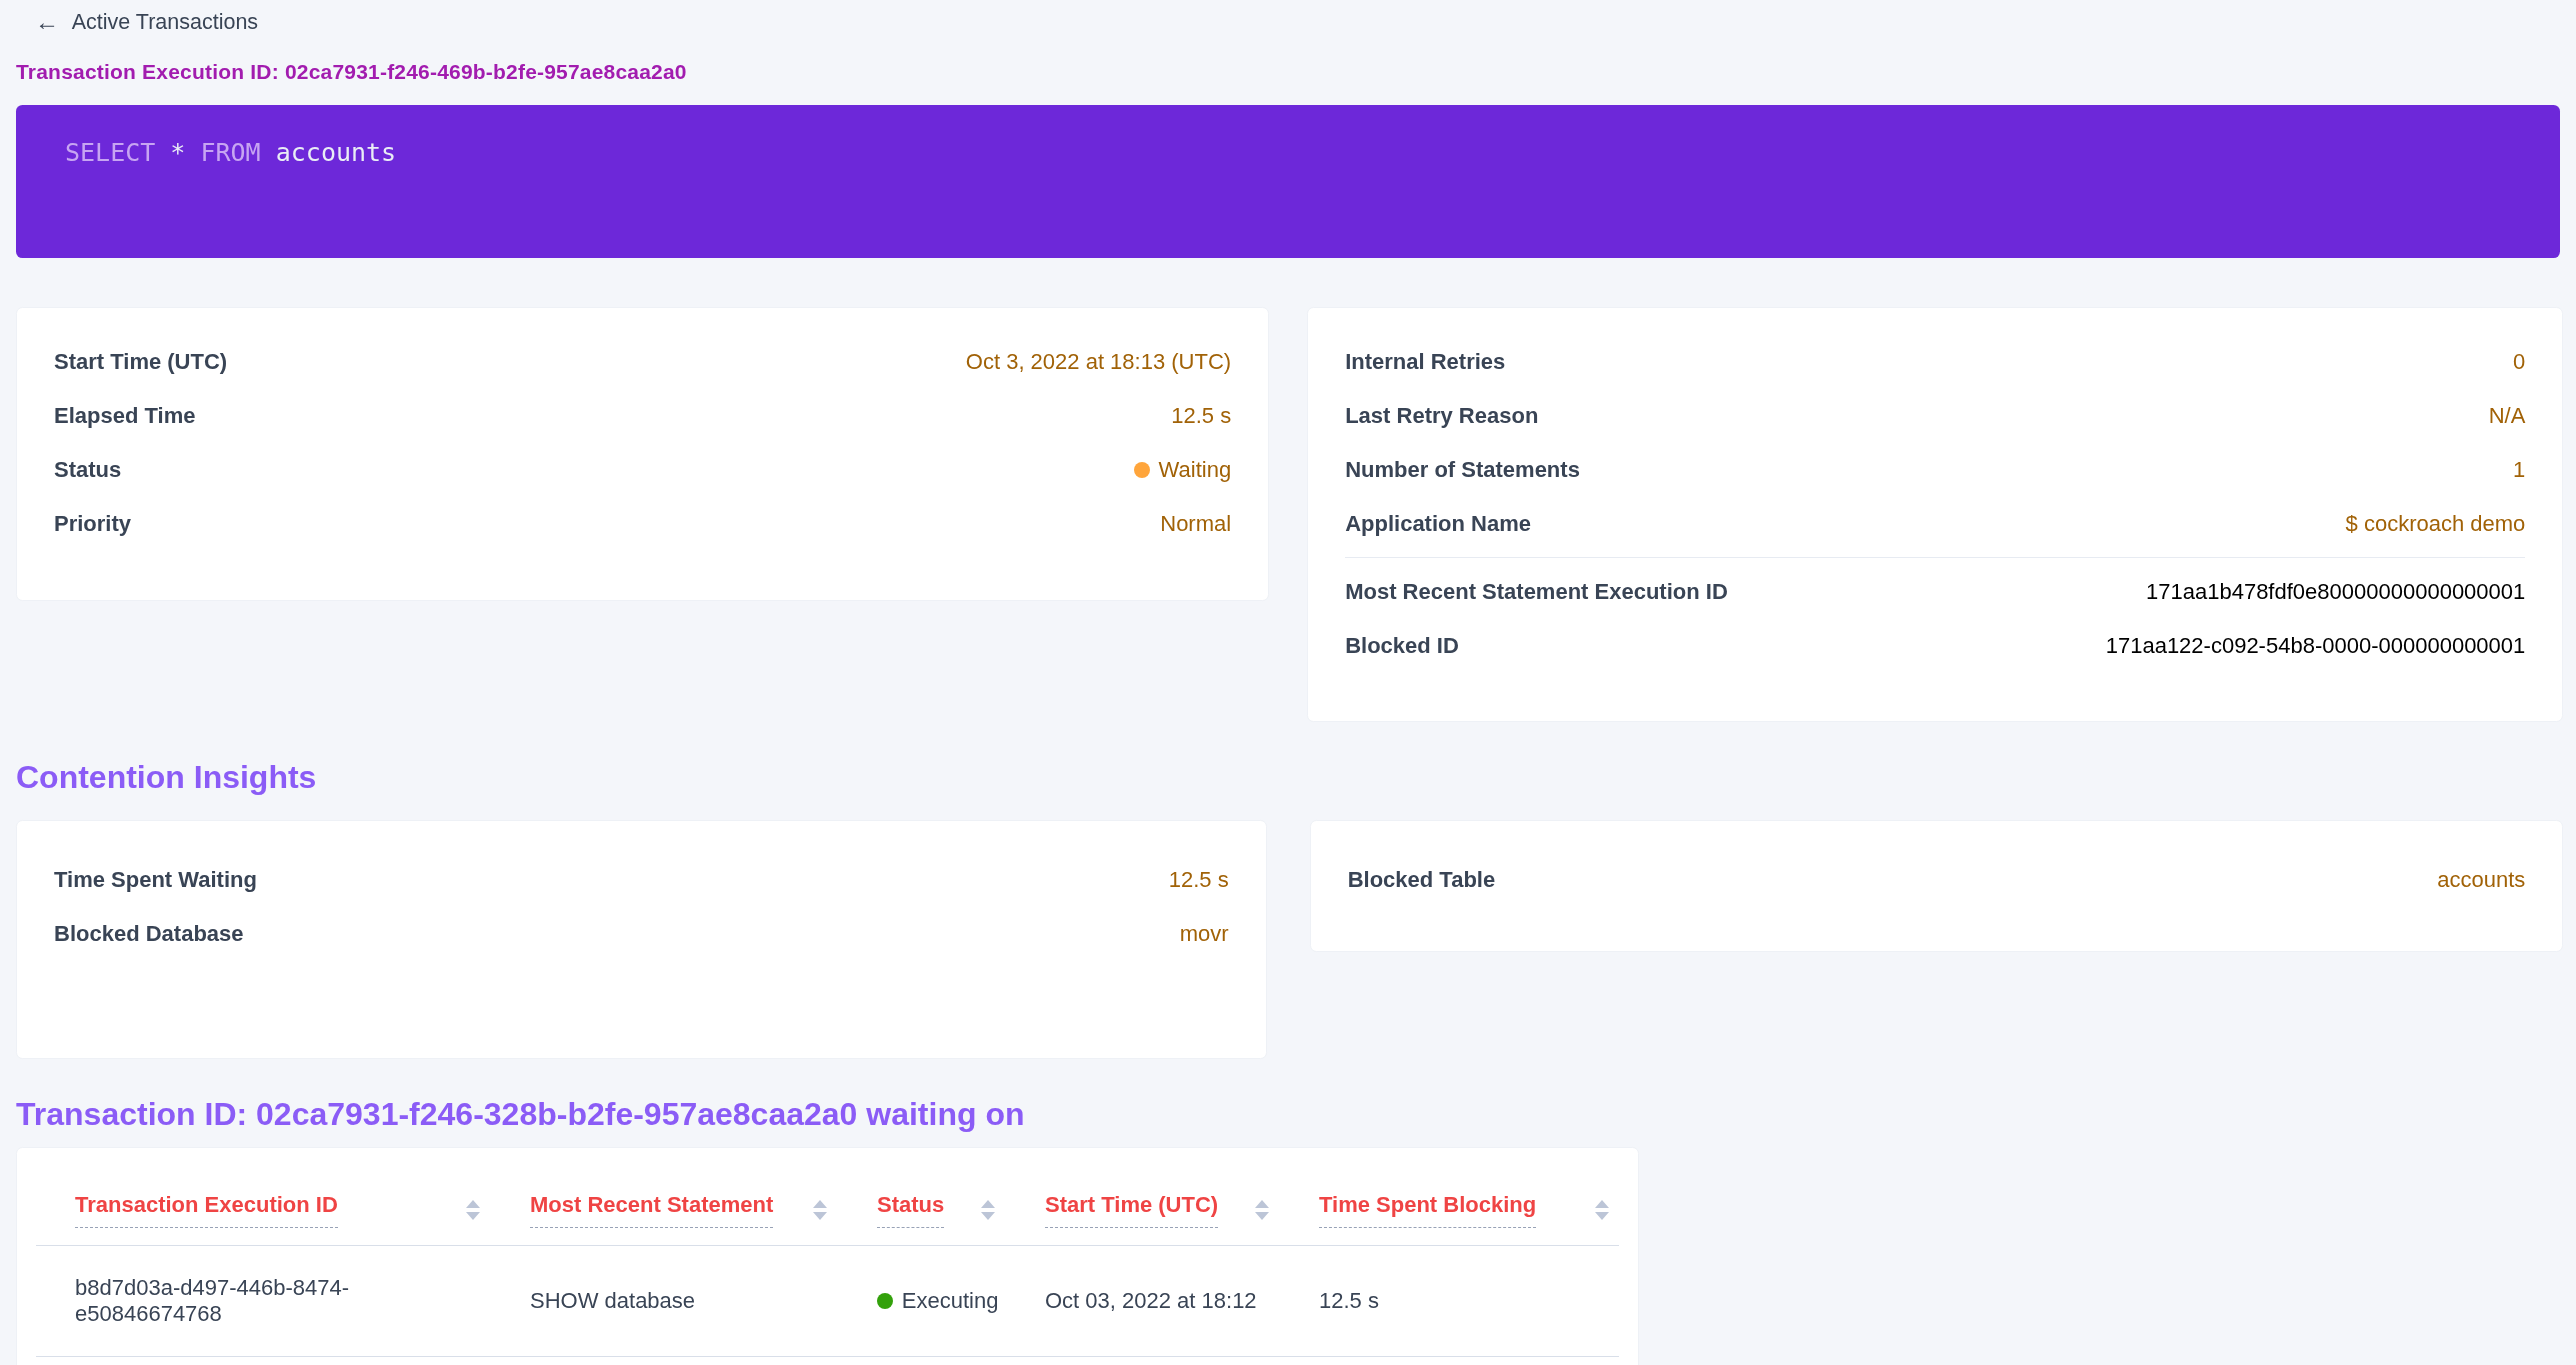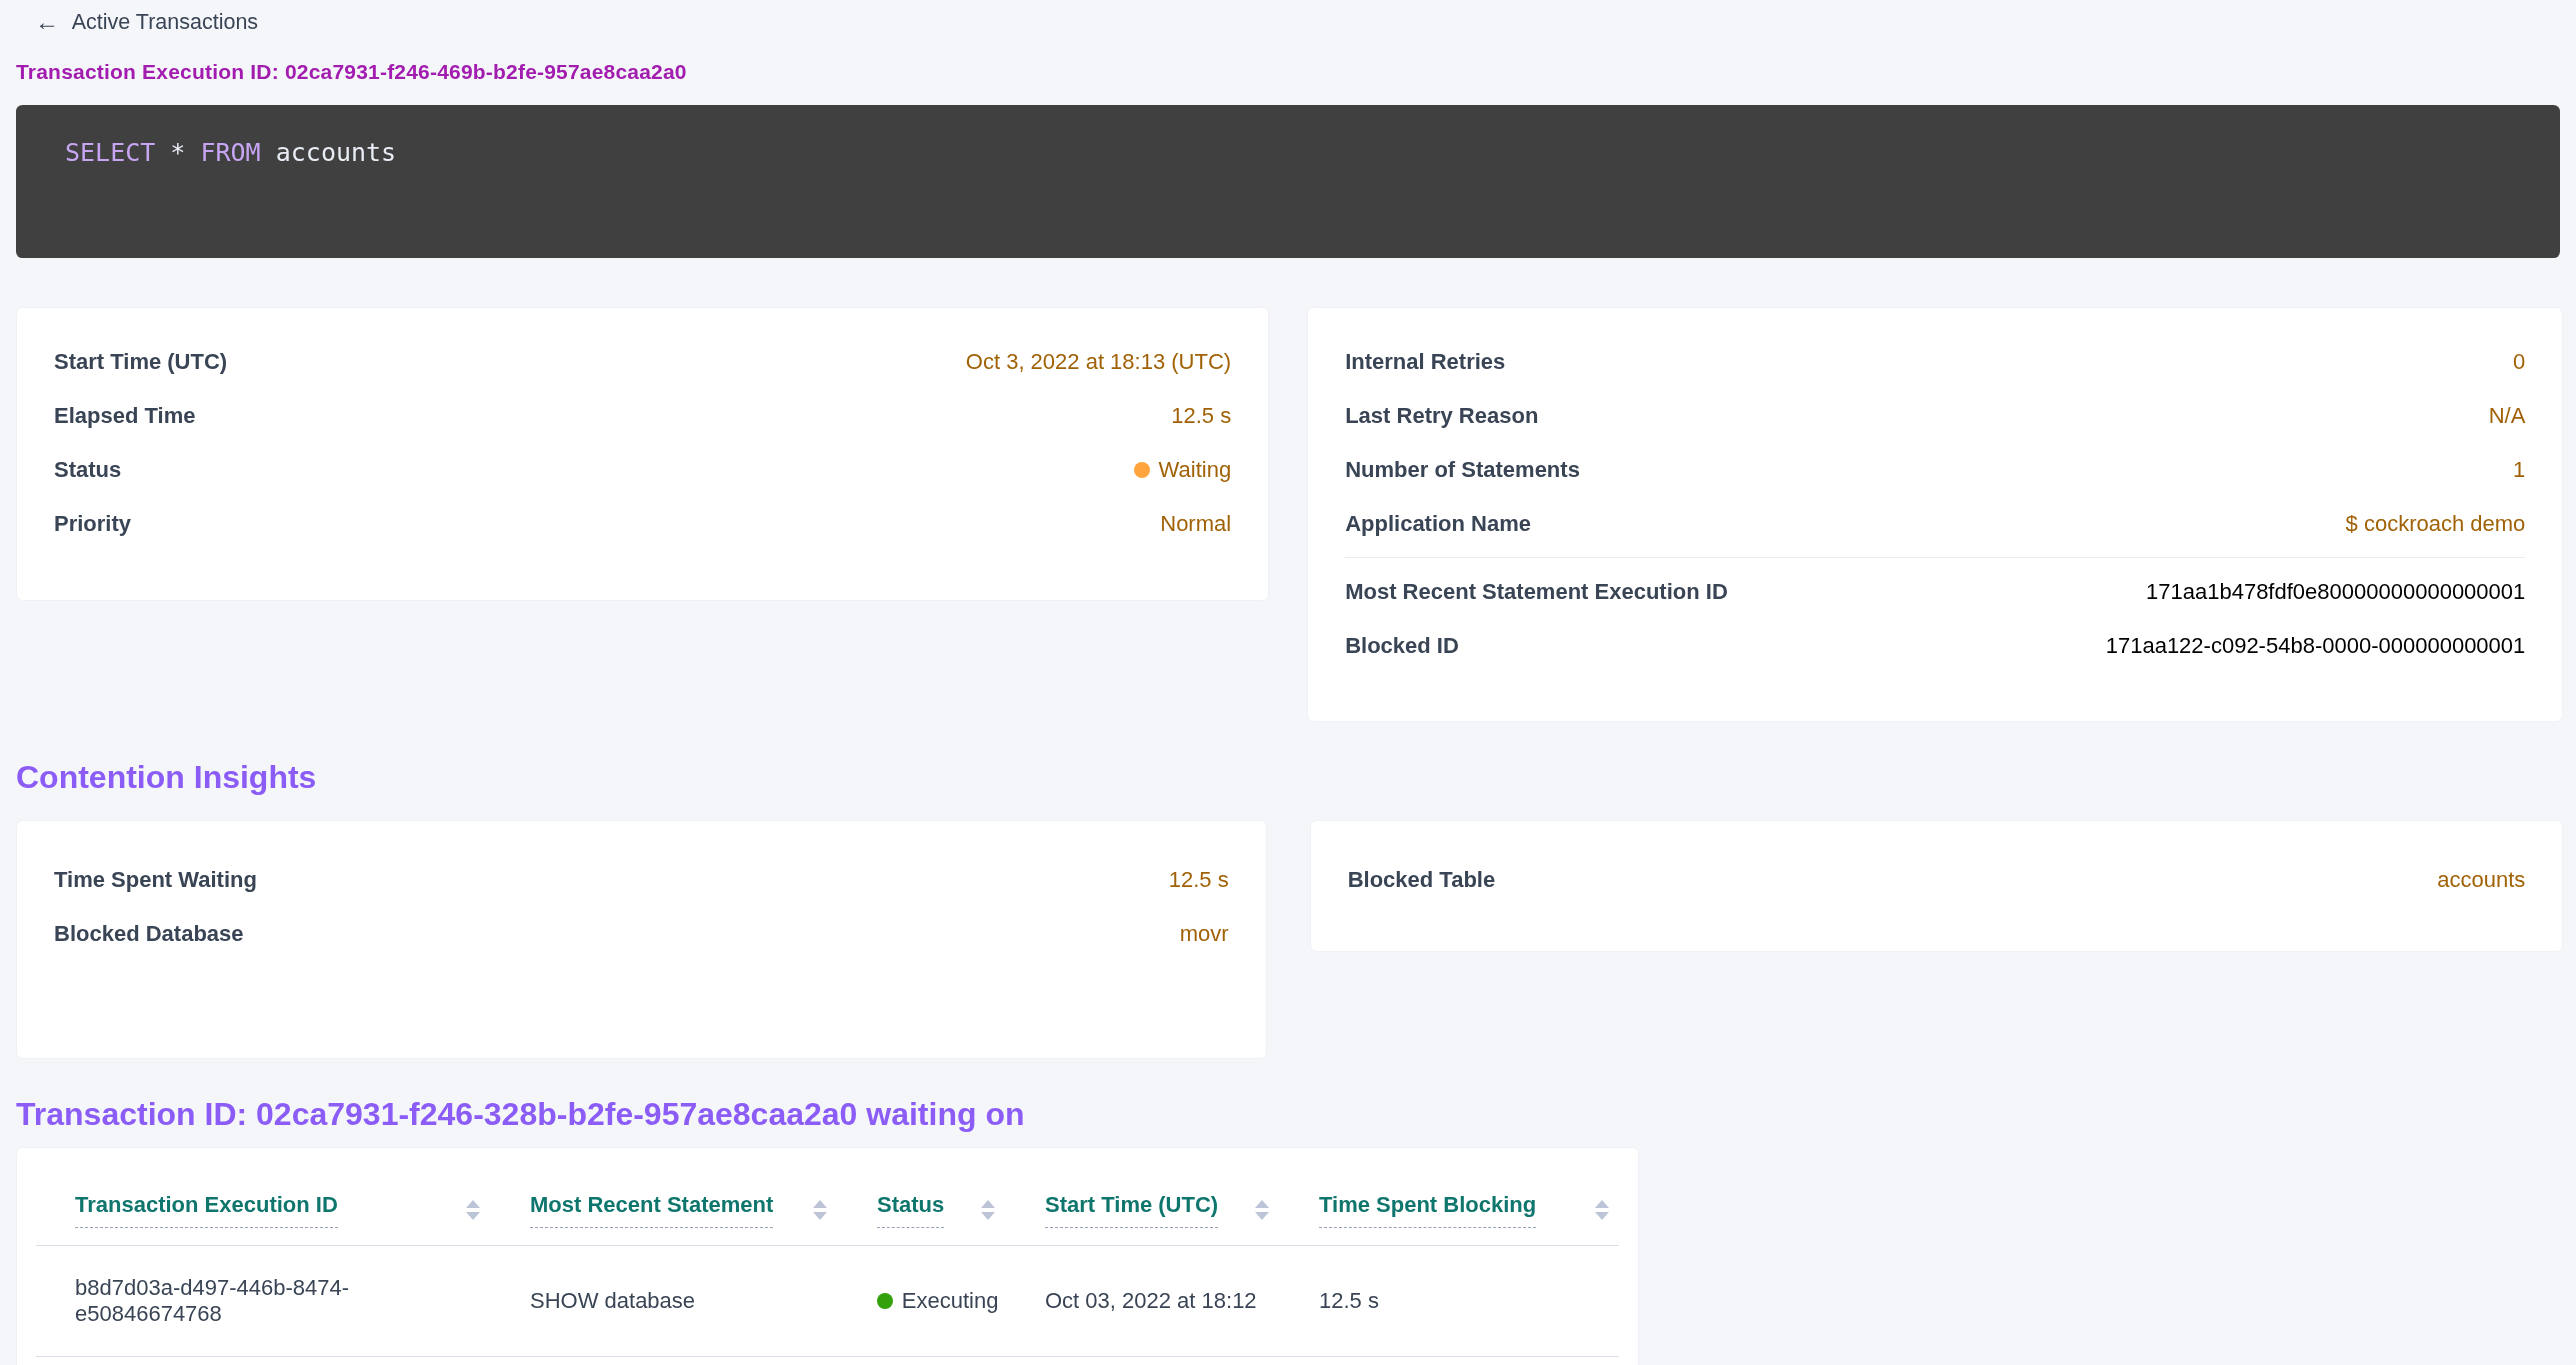--- a/index.html
+++ b/index.html
@@ -28,21 +28,21 @@
   h2.section-heading {
     font-size: 32px; font-weight: 700; color: #8b5cf6;
   }
   .contention-heading { margin-top: 37px; }
   .waiting-heading { margin-top: 37px; }
 
   
   .sqlbox {
     margin-top: 20.7px;
     height: 153px; width: 2544px;
-    background: #404040;
+    background: #6d28d9;
     border-radius: 6.4px;
     padding: 33px 49px;
   }
   .sqlbox code {
     font-family: "DejaVu Sans Mono", "Liberation Mono", monospace;
     font-size: 25px; line-height: 1.2; color: #e9edf5; white-space: pre;
   }
   .sqlbox .kw { color: #c7a5f2; }
 
   
@@ -84,21 +84,21 @@
   .thead {
     display: flex; align-items: center;
     height: 71px;
     border-bottom: 0.8px solid #d9dfe9;
   }
   .th, .td { flex: 0 0 auto; padding-left: 39px; display: flex; align-items: center; }
   .c1 { width: 455px; } .c2 { width: 347px; } .c3 { width: 168px; }
   .c4 { width: 274px; } .c5 { width: 340px; }
   .th { justify-content: space-between; cursor: pointer; }
   .th-label {
-    font-size: 22px; font-weight: 700; color: #0f766e;
+    font-size: 22px; font-weight: 700; color: #ef4444;
     padding-bottom: 9.5px;
     border-bottom: 1.6px dashed #98a2b6;
   }
   .sort { display: flex; flex-direction: column; gap: 4.8px; margin-right: 11px; }
   .tri { width: 0; height: 0; border-left: 7.2px solid transparent; border-right: 7.2px solid transparent; }
   .tri.up   { border-bottom: 8.8px solid #bcc5d7; }
   .tri.down { border-top: 8.8px solid #bcc5d7; }
   .trow {
     display: flex; align-items: center;
     height: 111px;

